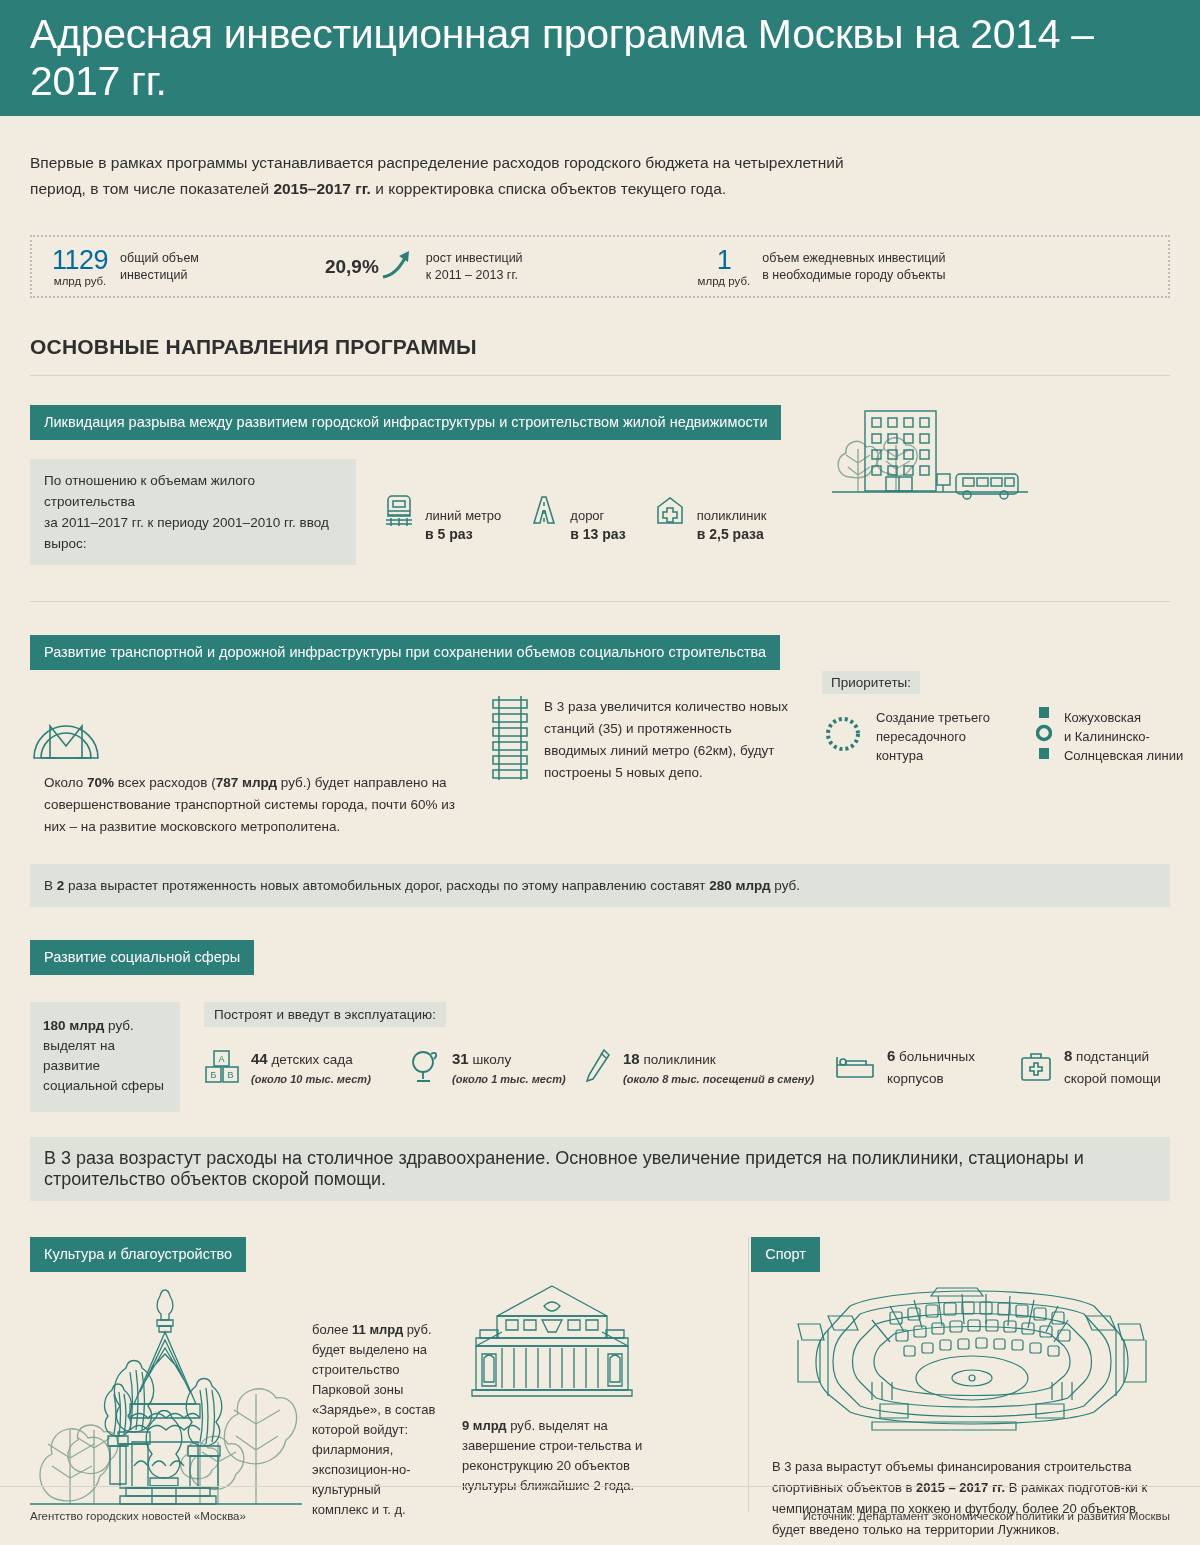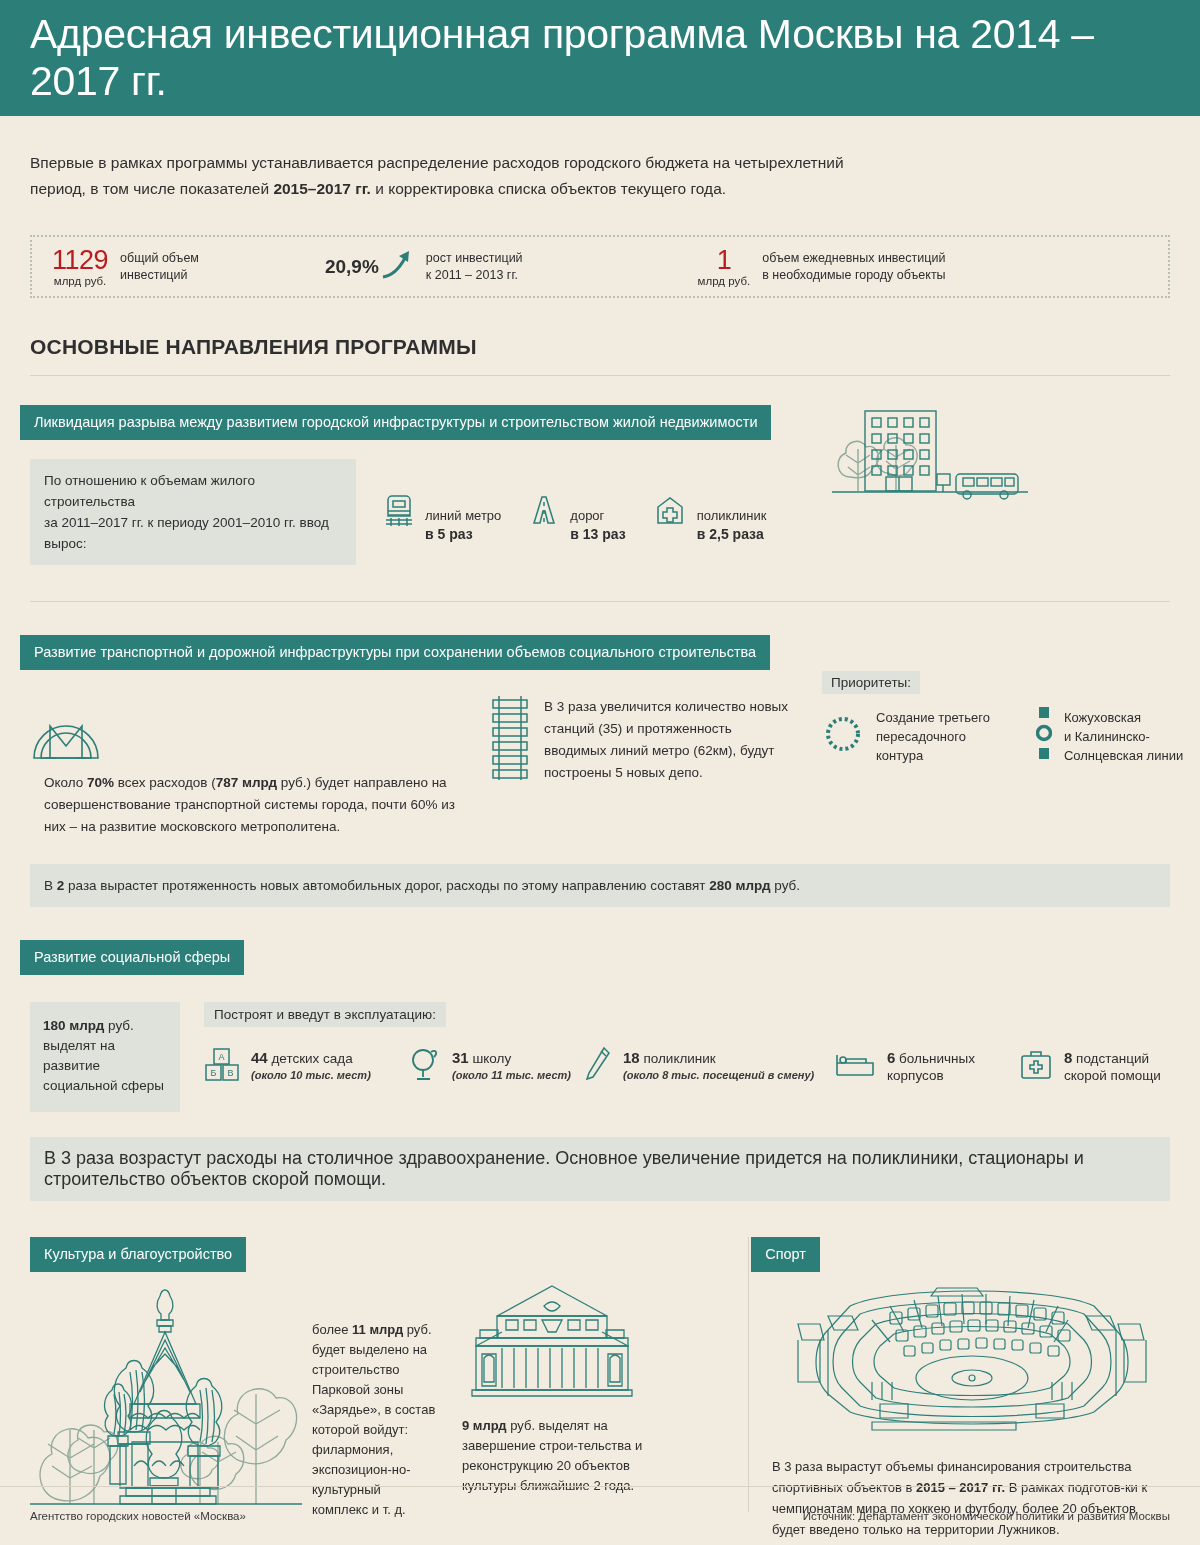--- a/index.html
+++ b/index.html
@@ -42,21 +42,21 @@
   .stats {
     margin: 33px 30px 0 30px;
     border: 2px dotted #b9bfb6;
     height: 63px;
     display: flex;
     align-items: center;
     position: relative;
   }
   .stat { display: flex; align-items: center; }
   .stat .num-block { text-align: center; line-height: 1.05; }
-  .stat .big { font-size: 27px; font-weight: 400; color: #b91c1c; letter-spacing: -0.5px;}
+  .stat .big { font-size: 27px; font-weight: 400; color: #0369a1; letter-spacing: -0.5px;}
   .stat .unit { font-size: 11.5px; color: #2f2f2f; margin-top: 1px; }
   .stat .desc { font-size: 12.5px; line-height: 17px; color: #2f2f2f; margin-left: 12px; }
   .s1 { margin-left: 20px; }
   .s2 { margin-left: 126px; }
   .s3 { margin-left: 175px; }
   .pct { font-size: 19px; font-weight: 700; color: #2f2f2f; }
   .arrow-svg { margin-left: 1px; margin-bottom: 2px; }
 
   
   .sec-title {
@@ -70,21 +70,21 @@
   }
 
   
   .banner {
     background: #2c7f79;
     color: #fff;
     font-size: 14.5px;
     padding: 9px 14px 10px 14px;
     display: inline-block;
   }
-  .banner-wrap { margin: 0 20px; }
+  .banner-wrap { margin: 0 30px; }
 
   
   .note {
     background: #dfe2da;
     font-size: 13.5px;
     line-height: 21px;
     padding: 11px 14px;
     color: #2f2f2f;
   }
   .note b { font-weight: 700; }
@@ -122,21 +122,21 @@
   
   .block3 { margin-top: 33px; }
   .b3-row { display: flex; margin: 27px 30px 0 30px; align-items: flex-start; }
   .b3-left { background: #dfe2da; width: 150px; padding: 14px 13px 16px 13px; font-size: 13.5px; line-height: 20px; }
   .b3-left b { font-weight: 700; }
   .b3-right { flex: 1; margin-left: 24px; }
   .built-label { background: #dfe2da; display: inline-block; font-size: 13.5px; padding: 5px 10px; }
   .built-items { display: flex; margin-top: 18px; }
   .bi { display: flex; align-items: center; }
   .bi .btxt { margin-left: 11px; }
-  .bi .bt1 { font-size: 13.5px; line-height: 17px; }
+  .bi .bt1 { font-size: 13.5px; line-height: 22px; }
   .bi .bt1 b { font-weight: 700; font-size: 15px; }
   .bi .bt2 { font-size: 11px; font-style: italic; font-weight: 700; line-height: 16px; color: #3a3a3a; }
   .b3-note { margin: 25px 30px 0 30px; font-size: 18px; }
 
   
   .block4 { margin-top: 36px; position: relative; }
   .b4-divider-v { position: absolute; left: 748px; top: 0; bottom: 28px; border-left: 1px solid #d8d2c5; }
   .b4-head { display: flex; }
   .b4-culture-head { margin-left: 30px; }
   .b4-sport-head { margin-left: 505px; }
@@ -439,21 +439,21 @@
               <svg width="32" height="36" viewBox="0 0 32 36">
                   <g class="tealstroke" stroke-width="1.8">
                 <circle cx="14" cy="14" r="10"></circle>
                 <path d="M22 6 C27 3 29 7 25 11"></path>
                 <path d="M14 24 v7 M8 33 h13"></path>
               </g>
                 </svg>
             </span>
             <span class="btxt">
               <div class="bt1"><b>31</b><span> школу</span></div>
-              <div class="bt2">(около 11 тыс. мест)</div>
+              <div class="bt2">(около 1 тыс. мест)</div>
             </span>
           </div>
 
           <div class="bi" style="width:250px">
             <span>
               <svg width="28" height="38" viewBox="0 0 28 38">
                   <g class="tealstroke" stroke-width="1.5">
                 <path d="M20 3 l5 5 l-16 24 l-6 2 l2 -6 z"></path>
                 <path d="M17 6 l5 5"></path>
               </g>

